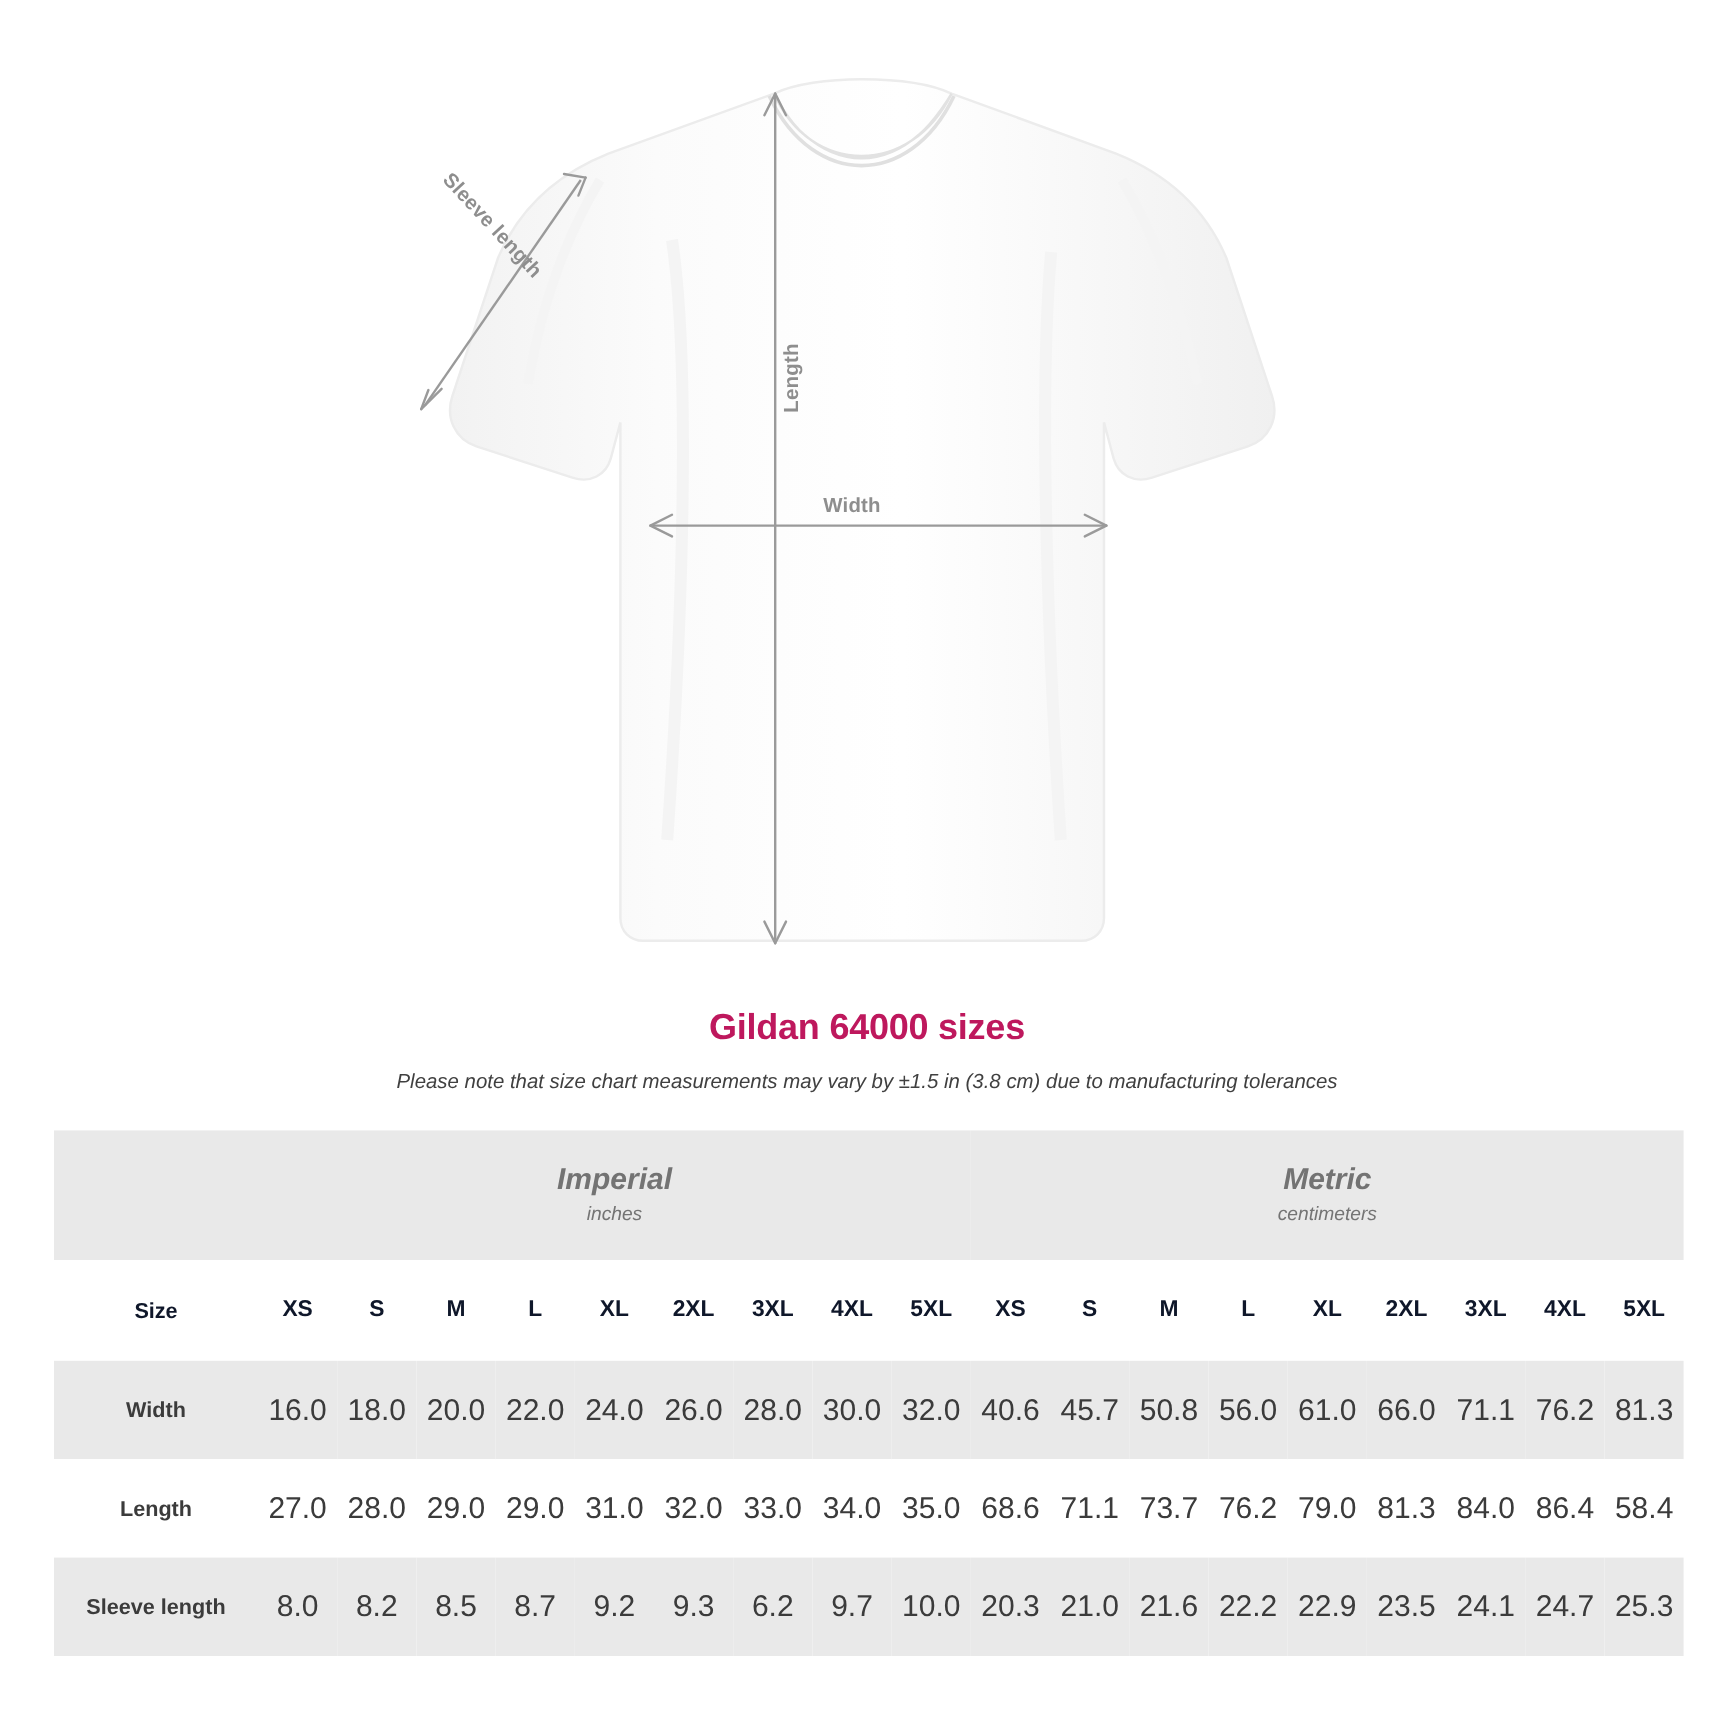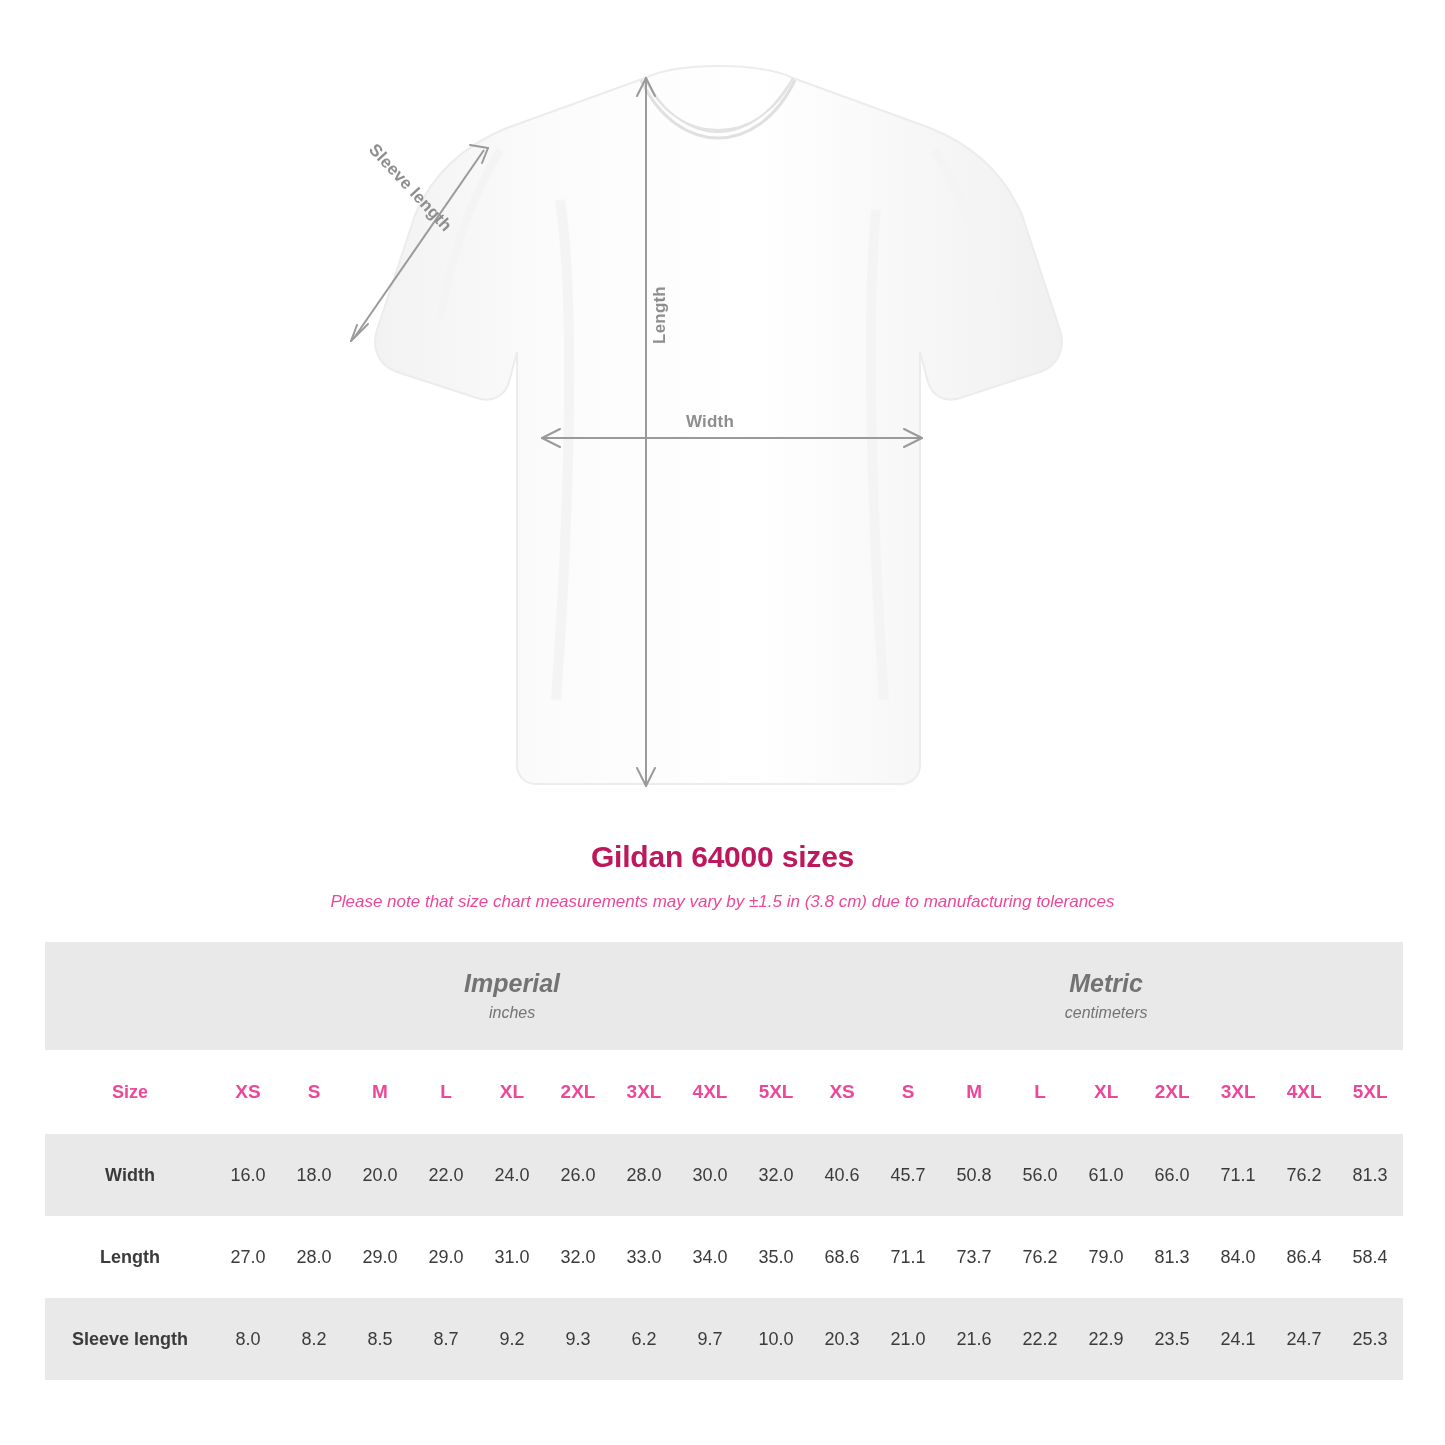--- a/index.html
+++ b/index.html
@@ -62,21 +62,21 @@
   .chart-title {
     font-size: 30px;
     font-weight: bold;
     color: #be185d;
     margin: 0;
     letter-spacing: -0.2px;
   }
   .chart-note {
     font-size: 17px;
     font-style: italic;
-    color: #ec4899;
+    color: #404040;
     margin-top: 18px;
   }
 
   
   .table-wrap {
     margin: 30px 45px 0 45px;
   }
   table.size-table {
     border-collapse: collapse;
     width: 1355px;
@@ -106,30 +106,30 @@
     color: #747474;
     margin-top: 6px;
   }
   .row-head {
     height: 84px;
   }
   .row-head td {
     background: #ffffff;
     font-size: 19px;
     font-weight: bold;
-    color: #ec4899;
+    color: #0f172a;
   }
   .row-head td.rowlabel {
     font-size: 18px;
   }
   .data-row {
     height: 82px;
   }
   .data-row td {
-    font-size: 18px;
+    font-size: 25px;
     color: #3b3b3b;
   }
   .data-row td.rowlabel {
     font-weight: bold;
     font-size: 18px;
     color: #3b3b3b;
   }
   .band-grey td { background: #e9e9e9; }
   .band-white td { background: #ffffff; }
   .col-label { width: 170px; }

